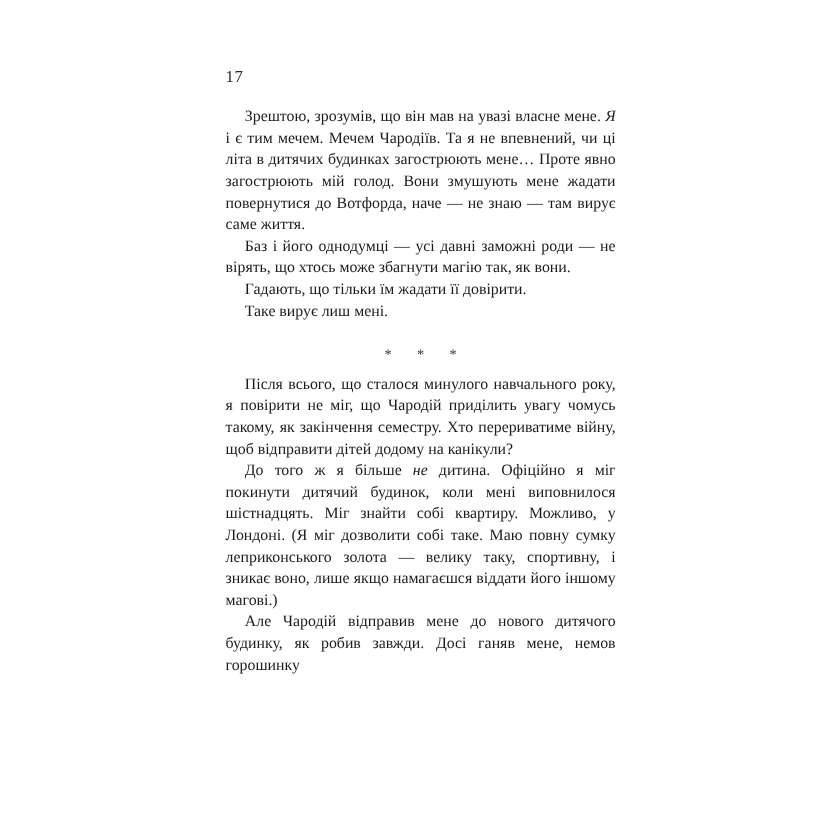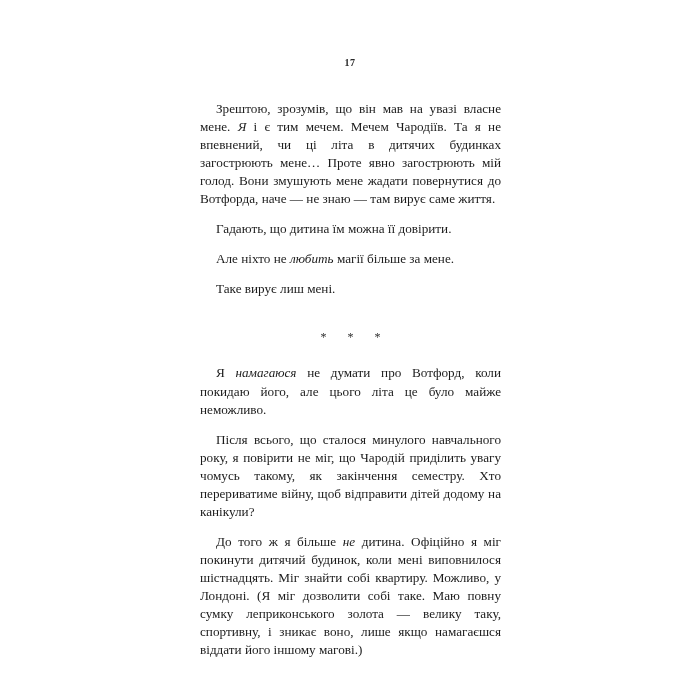--- a/index.html
+++ b/index.html
@@ -18,44 +18,43 @@
     color: #1b1b1b;
     -webkit-font-smoothing: antialiased;
   }
 
   
   .folio {
     position: absolute;
     top: 58px;
     left: 188px;
     width: 324px;
-    text-align: center;
-    font-size: 10px;
+    text-align: left;
+    font-size: 14px;
     letter-spacing: 0.4px;
     color: #2a2a2a;
     line-height: 1;
-    font-weight: bold;
   }
 
   
   .textblock {
     position: absolute;
     top: 88px;
     left: 188px;
     width: 325px;
     font-size: 13.2px;
     line-height: 18.05px;
     text-align: justify;
     text-justify: inter-word;
     color: #1b1b1b;
     hyphens: manual;
   }
 
   .textblock p {
-    margin: 12px;
+    margin: 0;
     text-indent: 16px;
     text-align: justify;
   }
 
   .textblock em {
     font-style: italic;
   }
 
   
   .scenebreak {
@@ -73,22 +72,22 @@
 </style>
 </head>
 <body>
 
 <div class="page">
 
   <div class="folio">17</div>
 
   <div class="textblock">
       <p class=""><span>Зрештою, зрозумів, що він мав на увазі власне мене. </span><em>Я</em><span> і є тим мечем. Мечем Чародіїв. Та я не впевнений, чи ці літа в дитячих будинках загострюють мене… Проте явно загострюють мій голод. Вони змушують мене жадати повернутися до Вотфорда, наче — не знаю — там вирує саме життя.</span></p>
-      <p class=""><span>Гадають, що дитина їм можна її довірити.</span></p>
-      <p class=""><span>Але ніхто не </span><em>любить</em><span> магії більше за мене.</span></p>
+      <p class=""><span>Баз і його однодумці — усі давні заможні роди — не вірять, що хтось може збагнути магію так, як вони.</span></p>
+      <p class=""><span>Гадають, що тільки їм жадати її довірити.</span></p>
       <p class=""><span>Таке вирує лиш мені.</span></p>
       <div class="scenebreak">* * *</div>
-      <p class=""><span>Я </span><em>намагаюся</em><span> не думати про Вотфорд, коли покидаю його, але цього літа це було майже неможливо.</span></p>
       <p class=""><span>Після всього, що сталося минулого навчального року, я повірити не міг, що Чародій приділить увагу чомусь такому, як закінчення семестру. Хто перериватиме війну, щоб відправити дітей додому на канікули?</span></p>
       <p class=""><span>До того ж я більше </span><em>не</em><span> дитина. Офіційно я міг покинути дитячий будинок, коли мені виповнилося шістнадцять. Міг знайти собі квартиру. Можливо, у Лондоні. (Я міг дозволити собі таке. Маю повну сумку леприконського золота — велику таку, спортивну, і зникає воно, лише якщо намагаєшся віддати його іншому магові.)</span></p>
+      <p class=""><span>Але Чародій відправив мене до нового дитячого будинку, як робив завжди. Досі ганяв мене, немов горошинку</span></p>
     </div>
 
 </div>
 
 </body></html>

